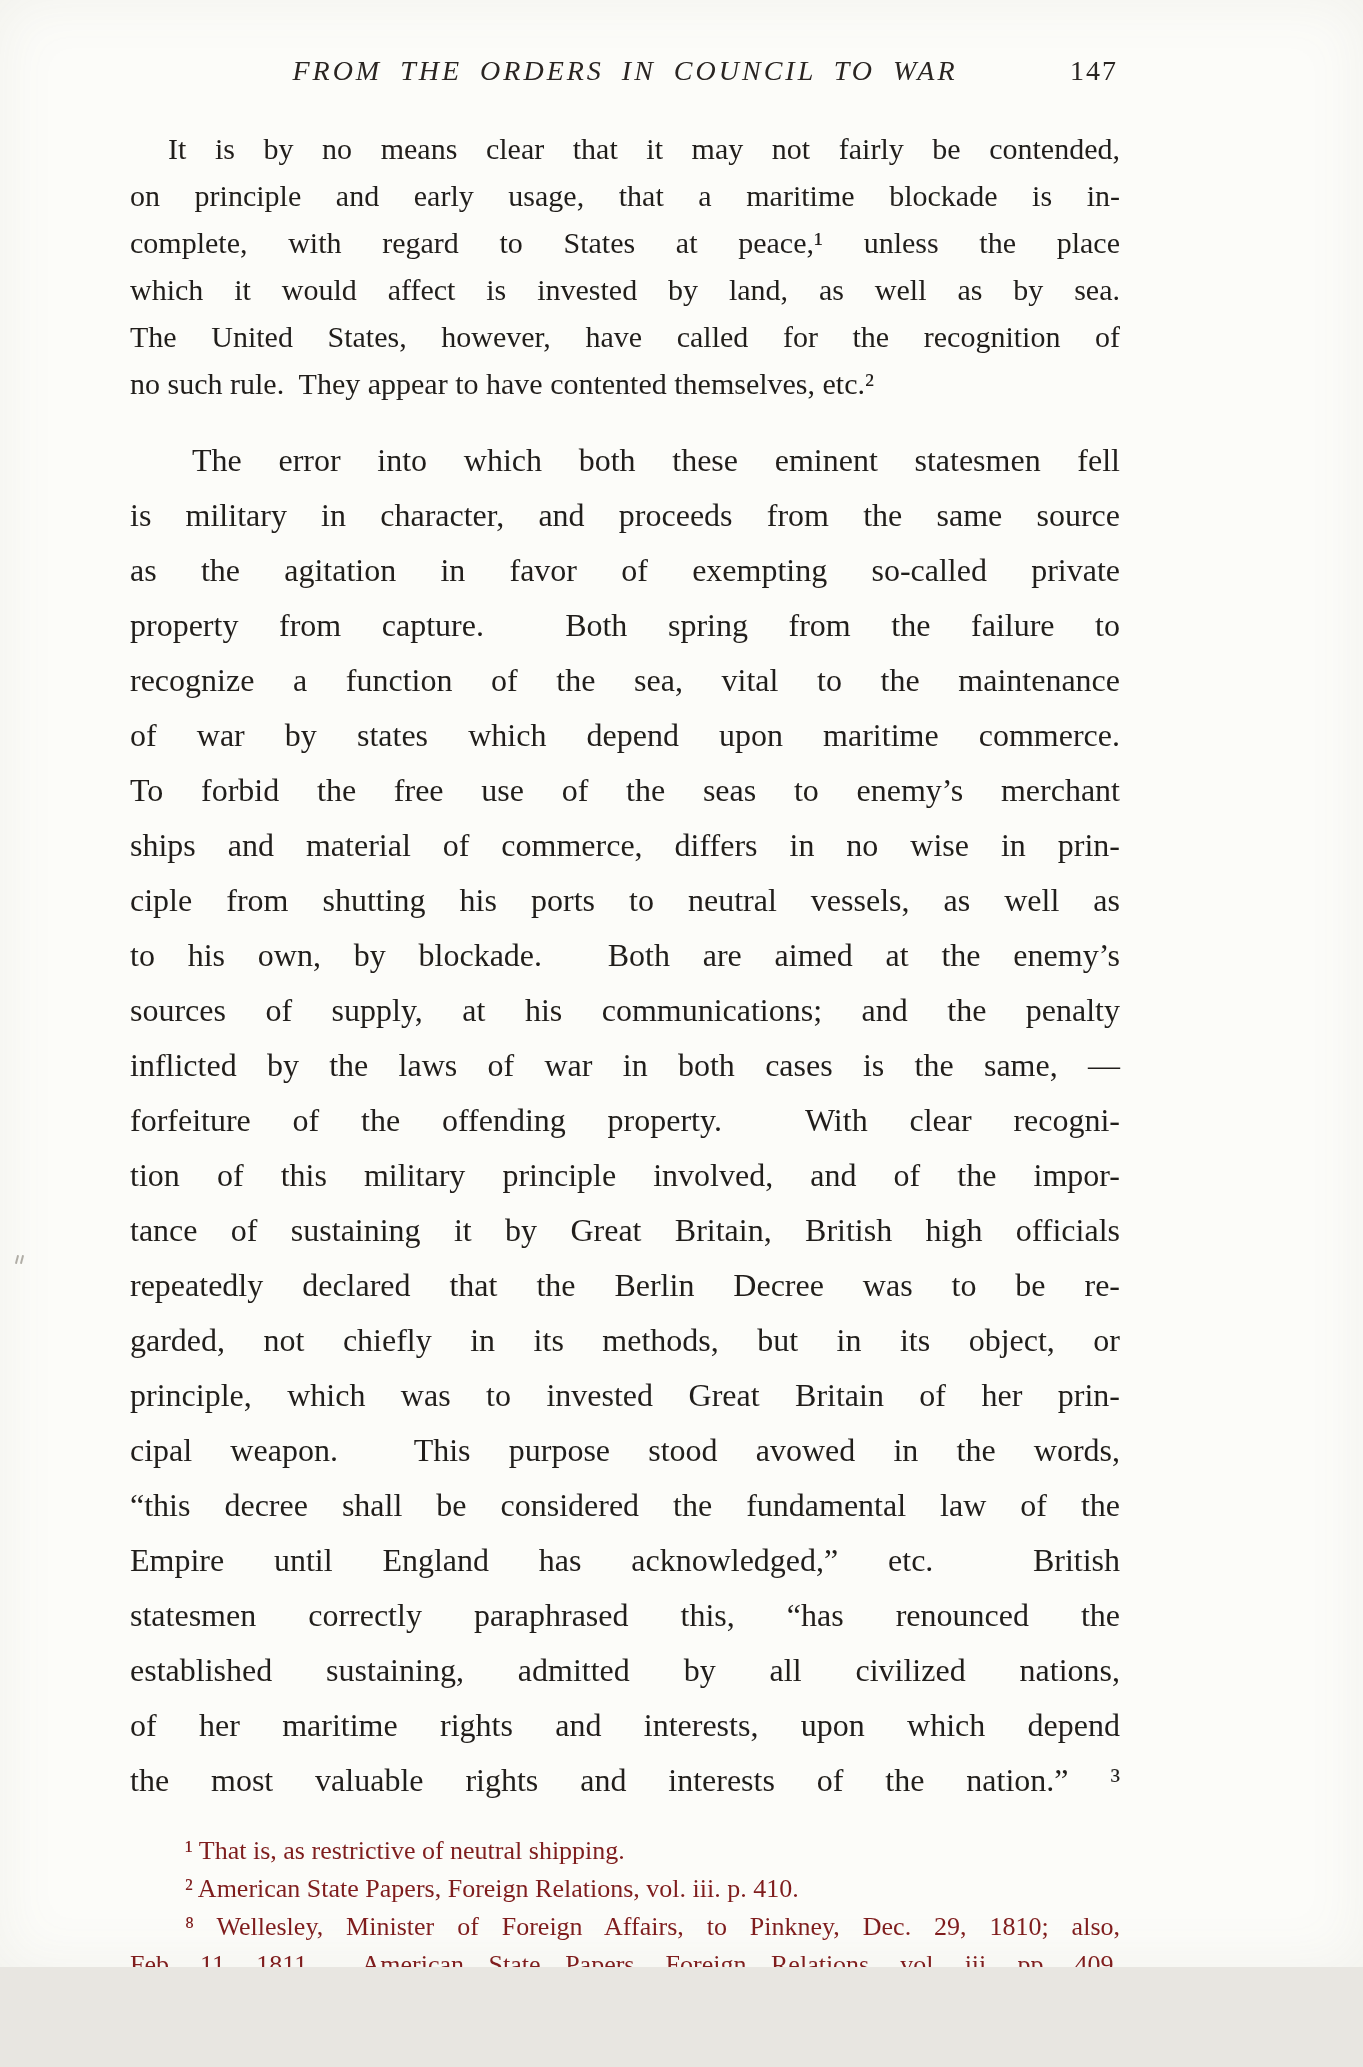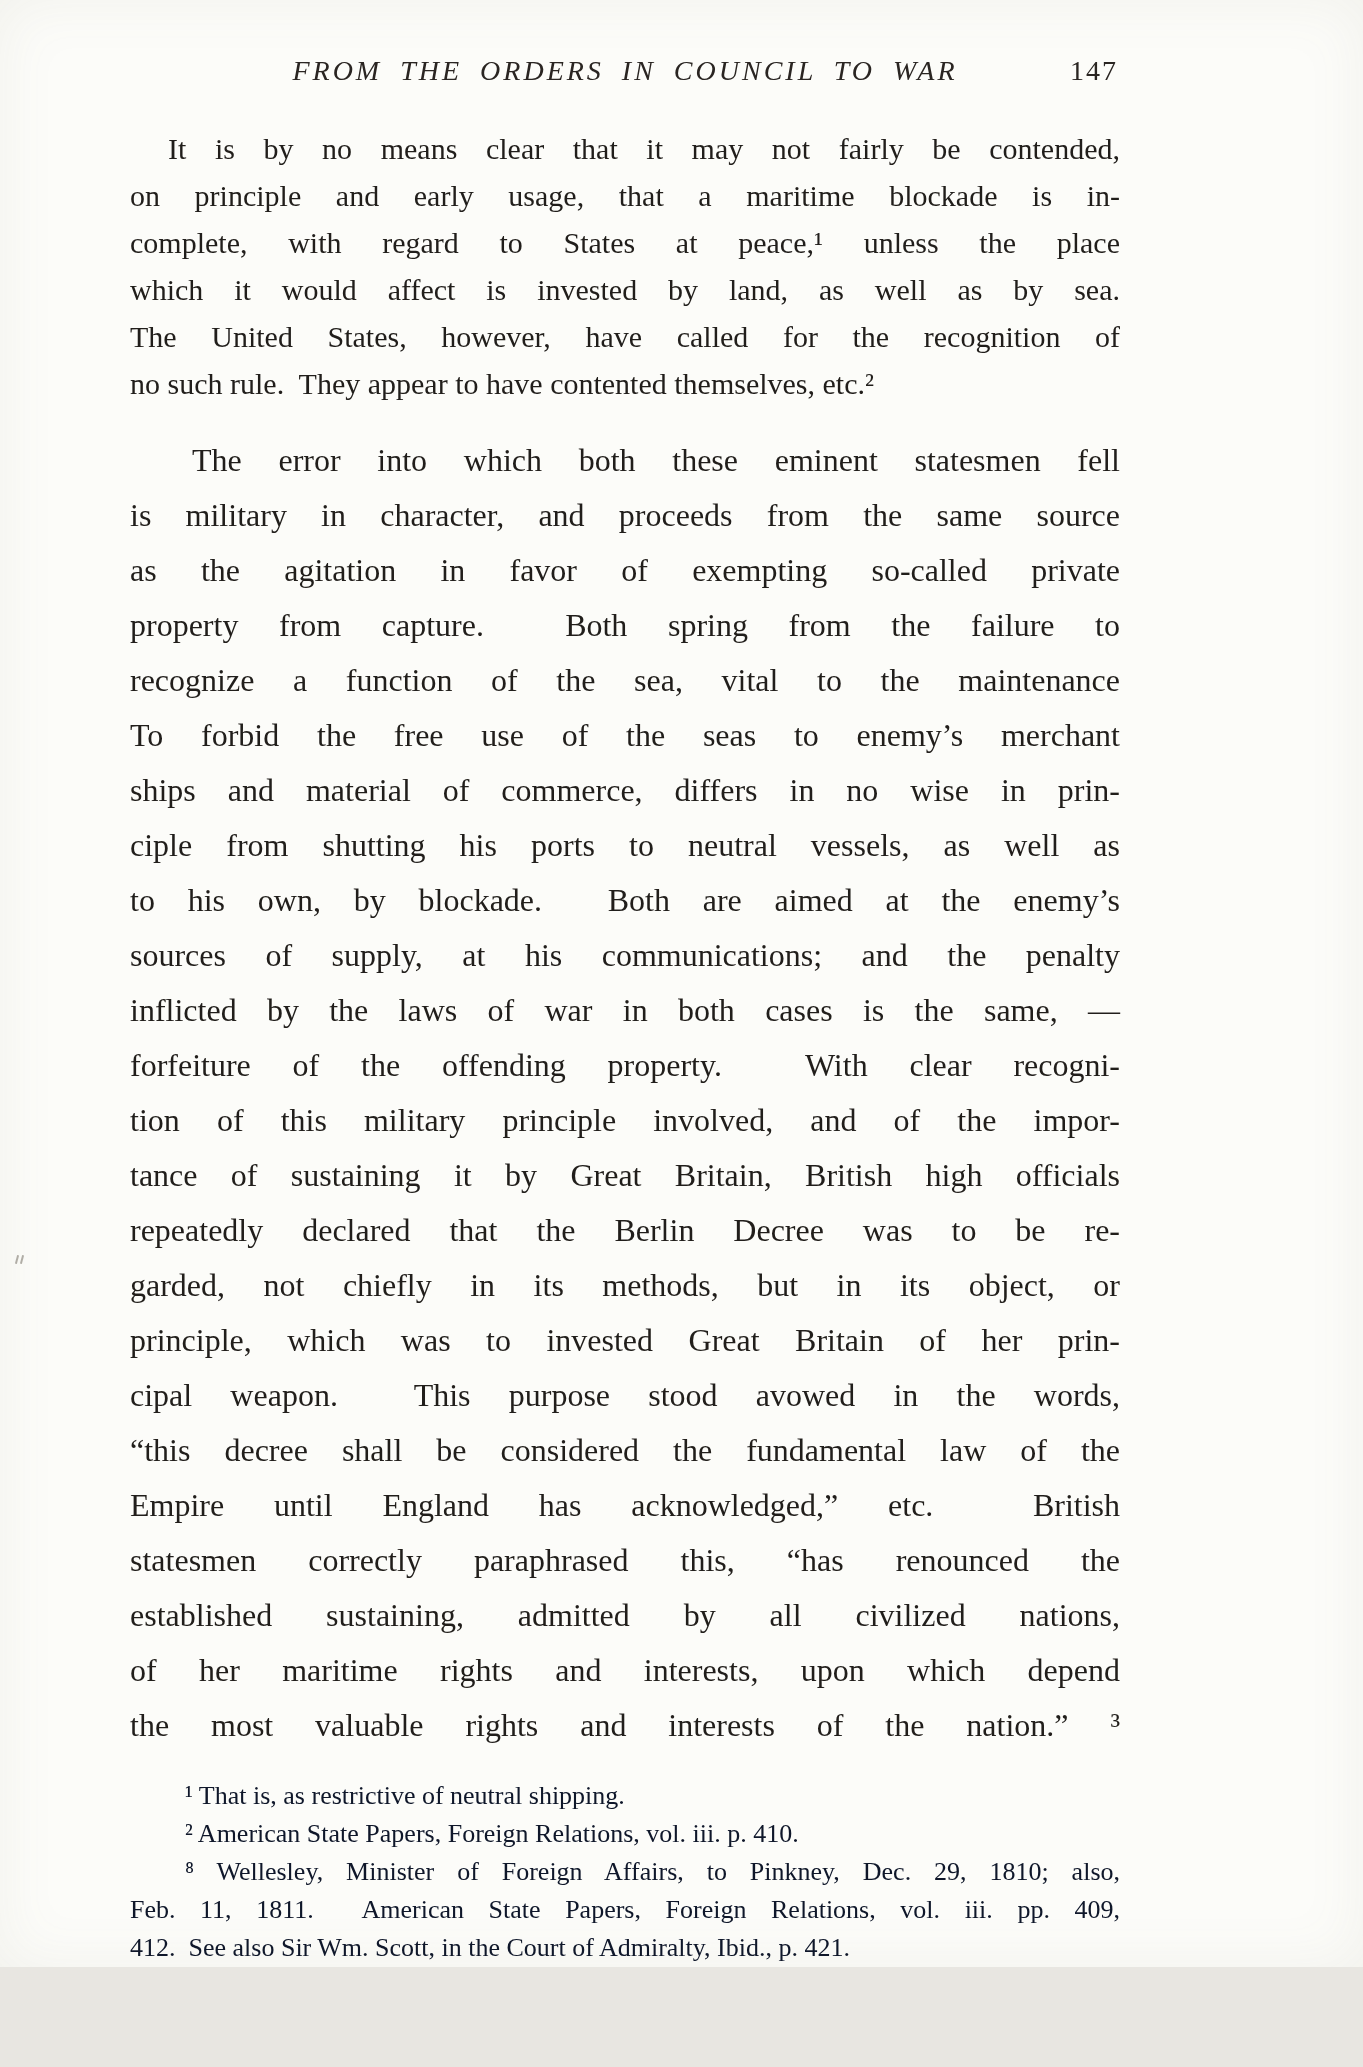--- a/index.html
+++ b/index.html
@@ -60,21 +60,21 @@
   .quote .line.indent { text-indent: 38px; }
   .body-para { margin-bottom: 24px; }
   .body-para .line {
     font-size: 32px;
     line-height: 55px;
   }
   .body-para .line.indent { text-indent: 62px; }
   .footnotes .line {
     font-size: 26px;
     line-height: 38px;
-    color: #0f172a;
+    color: #7f1d1d;
   }
   .footnotes .line.indent { text-indent: 55px; }
   .margin-mark {
     position: absolute;
     left: 14px;
     top: 1255px;
     width: 12px;
     height: 10px;
     opacity: 0.65;
   }
@@ -110,20 +110,21 @@
       <div class="line">The United States, however, have called for the recognition of</div>
       <div class="line last">no such rule.  They appear to have contented themselves, etc.²</div>
     </div>
 
     <div class="body-para">
       <div class="line indent">The error into which both these eminent statesmen fell</div>
       <div class="line">is military in character, and proceeds from the same source</div>
       <div class="line">as the agitation in favor of exempting so-called private</div>
       <div class="line">property from capture.  Both spring from the failure to</div>
       <div class="line">recognize a function of the sea, vital to the maintenance</div>
+      <div class="line">of war by states which depend upon maritime commerce.</div>
       <div class="line">To forbid the free use of the seas to enemy’s merchant</div>
       <div class="line">ships and material of commerce, differs in no wise in prin-</div>
       <div class="line">ciple from shutting his ports to neutral vessels, as well as</div>
       <div class="line">to his own, by blockade.  Both are aimed at the enemy’s</div>
       <div class="line">sources of supply, at his communications; and the penalty</div>
       <div class="line">inflicted by the laws of war in both cases is the same, —</div>
       <div class="line">forfeiture of the offending property.  With clear recogni-</div>
       <div class="line">tion of this military principle involved, and of the impor-</div>
       <div class="line">tance of sustaining it by Great Britain, British high officials</div>
       <div class="line">repeatedly declared that the Berlin Decree was to be re-</div>

